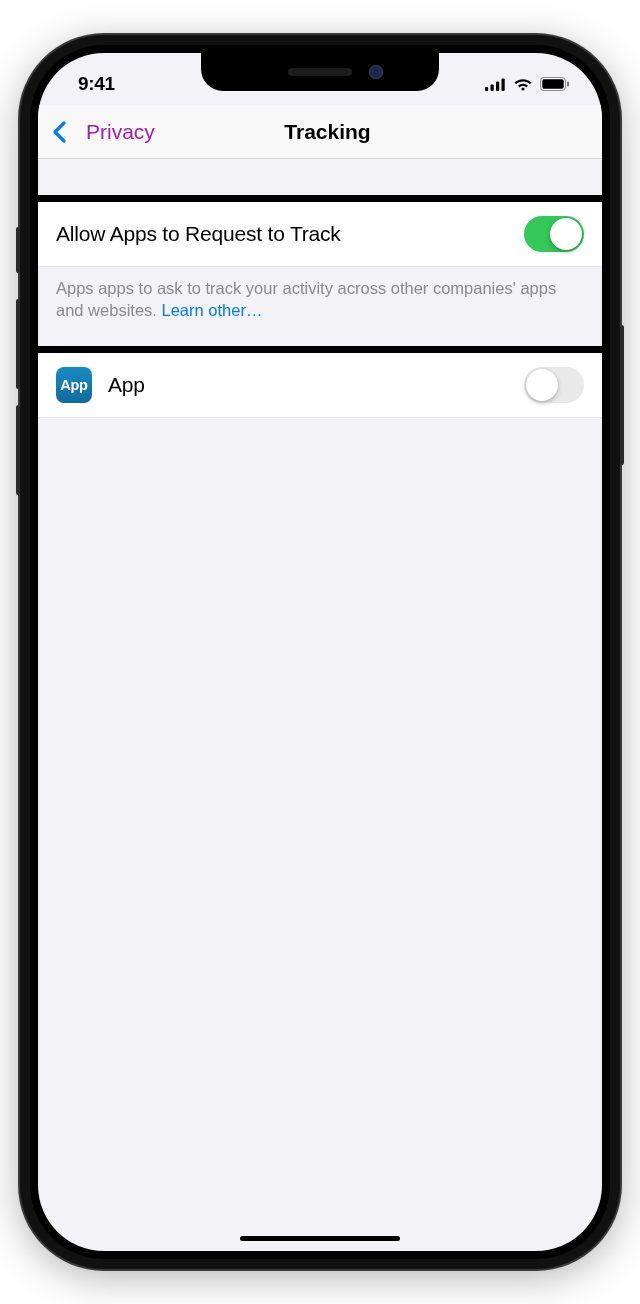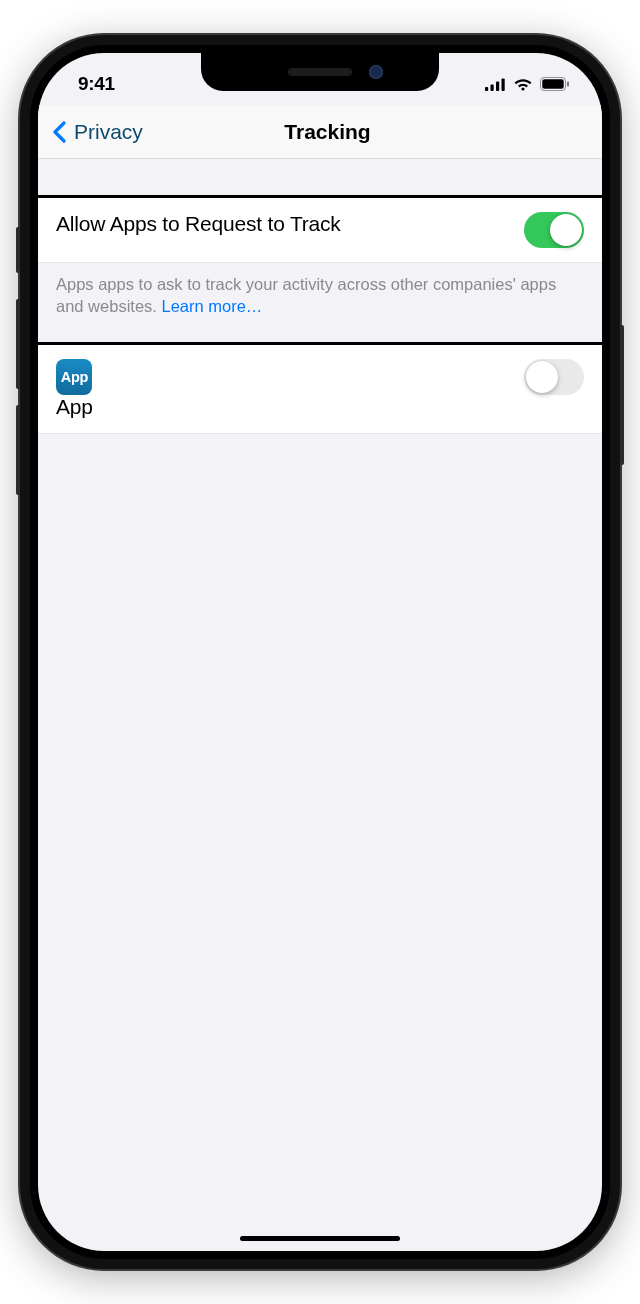--- a/index.html
+++ b/index.html
@@ -95,52 +95,53 @@
       background: #f8f8f8;
       border-bottom: 1px solid #d8d8dc;
       display: flex;
       align-items: center;
       position: relative;
       padding: 0 14px;
     }
     .nav-back {
       display: flex;
       align-items: center;
-      color: #0c4a6e;
+      color: #a21caf;
       font-size: 21px;
       font-weight: 400;
-      gap: 8px;
+      gap: 20px;
     }
     .nav-back svg { display: block; }
     .nav-title {
       position: absolute;
       left: 15px; right: 0;
       text-align: center;
       font-size: 21px;
       font-weight: 600;
       pointer-events: none;
     }
     .content { padding-top: 36px; }
     .row {
       background: #fff;
-      border-top: 3px solid #000000;
+      border-top: 7px solid #000000;
       border-bottom: 1px solid #e5e5ea;
       padding: 14px 18px;
       display: flex;
+      align-items: center;
       justify-content: space-between;
       min-height: 56px;
     }
     .row-label {
       font-size: 21px;
       font-weight: 400;
       color: #000;
       letter-spacing: -0.2px;
     }
     .row-left {
-      display: flex; align-items: center;  flex-direction: column;
+      display: flex; align-items: center; gap: 16px;
     }
     .footer-text {
       padding: 10px 18px 24px 18px;
       font-size: 16.5px;
       color: #8a8a8e;
       line-height: 1.35;
     }
     .footer-text a { color: #007aff; text-decoration: none; }
     .toggle {
       width: 60px; height: 36px; border-radius: 18px;
@@ -243,21 +244,21 @@
       <div class="content">
 
         <div class="row">
           <span class="row-label">Allow Apps to Request to Track</span>
           <div class="toggle on">
             <div class="toggle-knob"></div>
           </div>
         </div>
 
         <div class="footer-text">
-          <span>Apps apps to ask to track your activity across other companies' apps and websites. </span><a href="#">Learn more…</a>
+          <span>Apps apps to ask to track your activity across other companies' apps and websites. </span><a href="#">Learn other…</a>
         </div>
 
         <div class="row">
           <div class="row-left">
             <div class="app-icon">App</div>
             <span class="row-label">App</span>
           </div>
           <div class="toggle off">
             <div class="toggle-knob"></div>
           </div>

